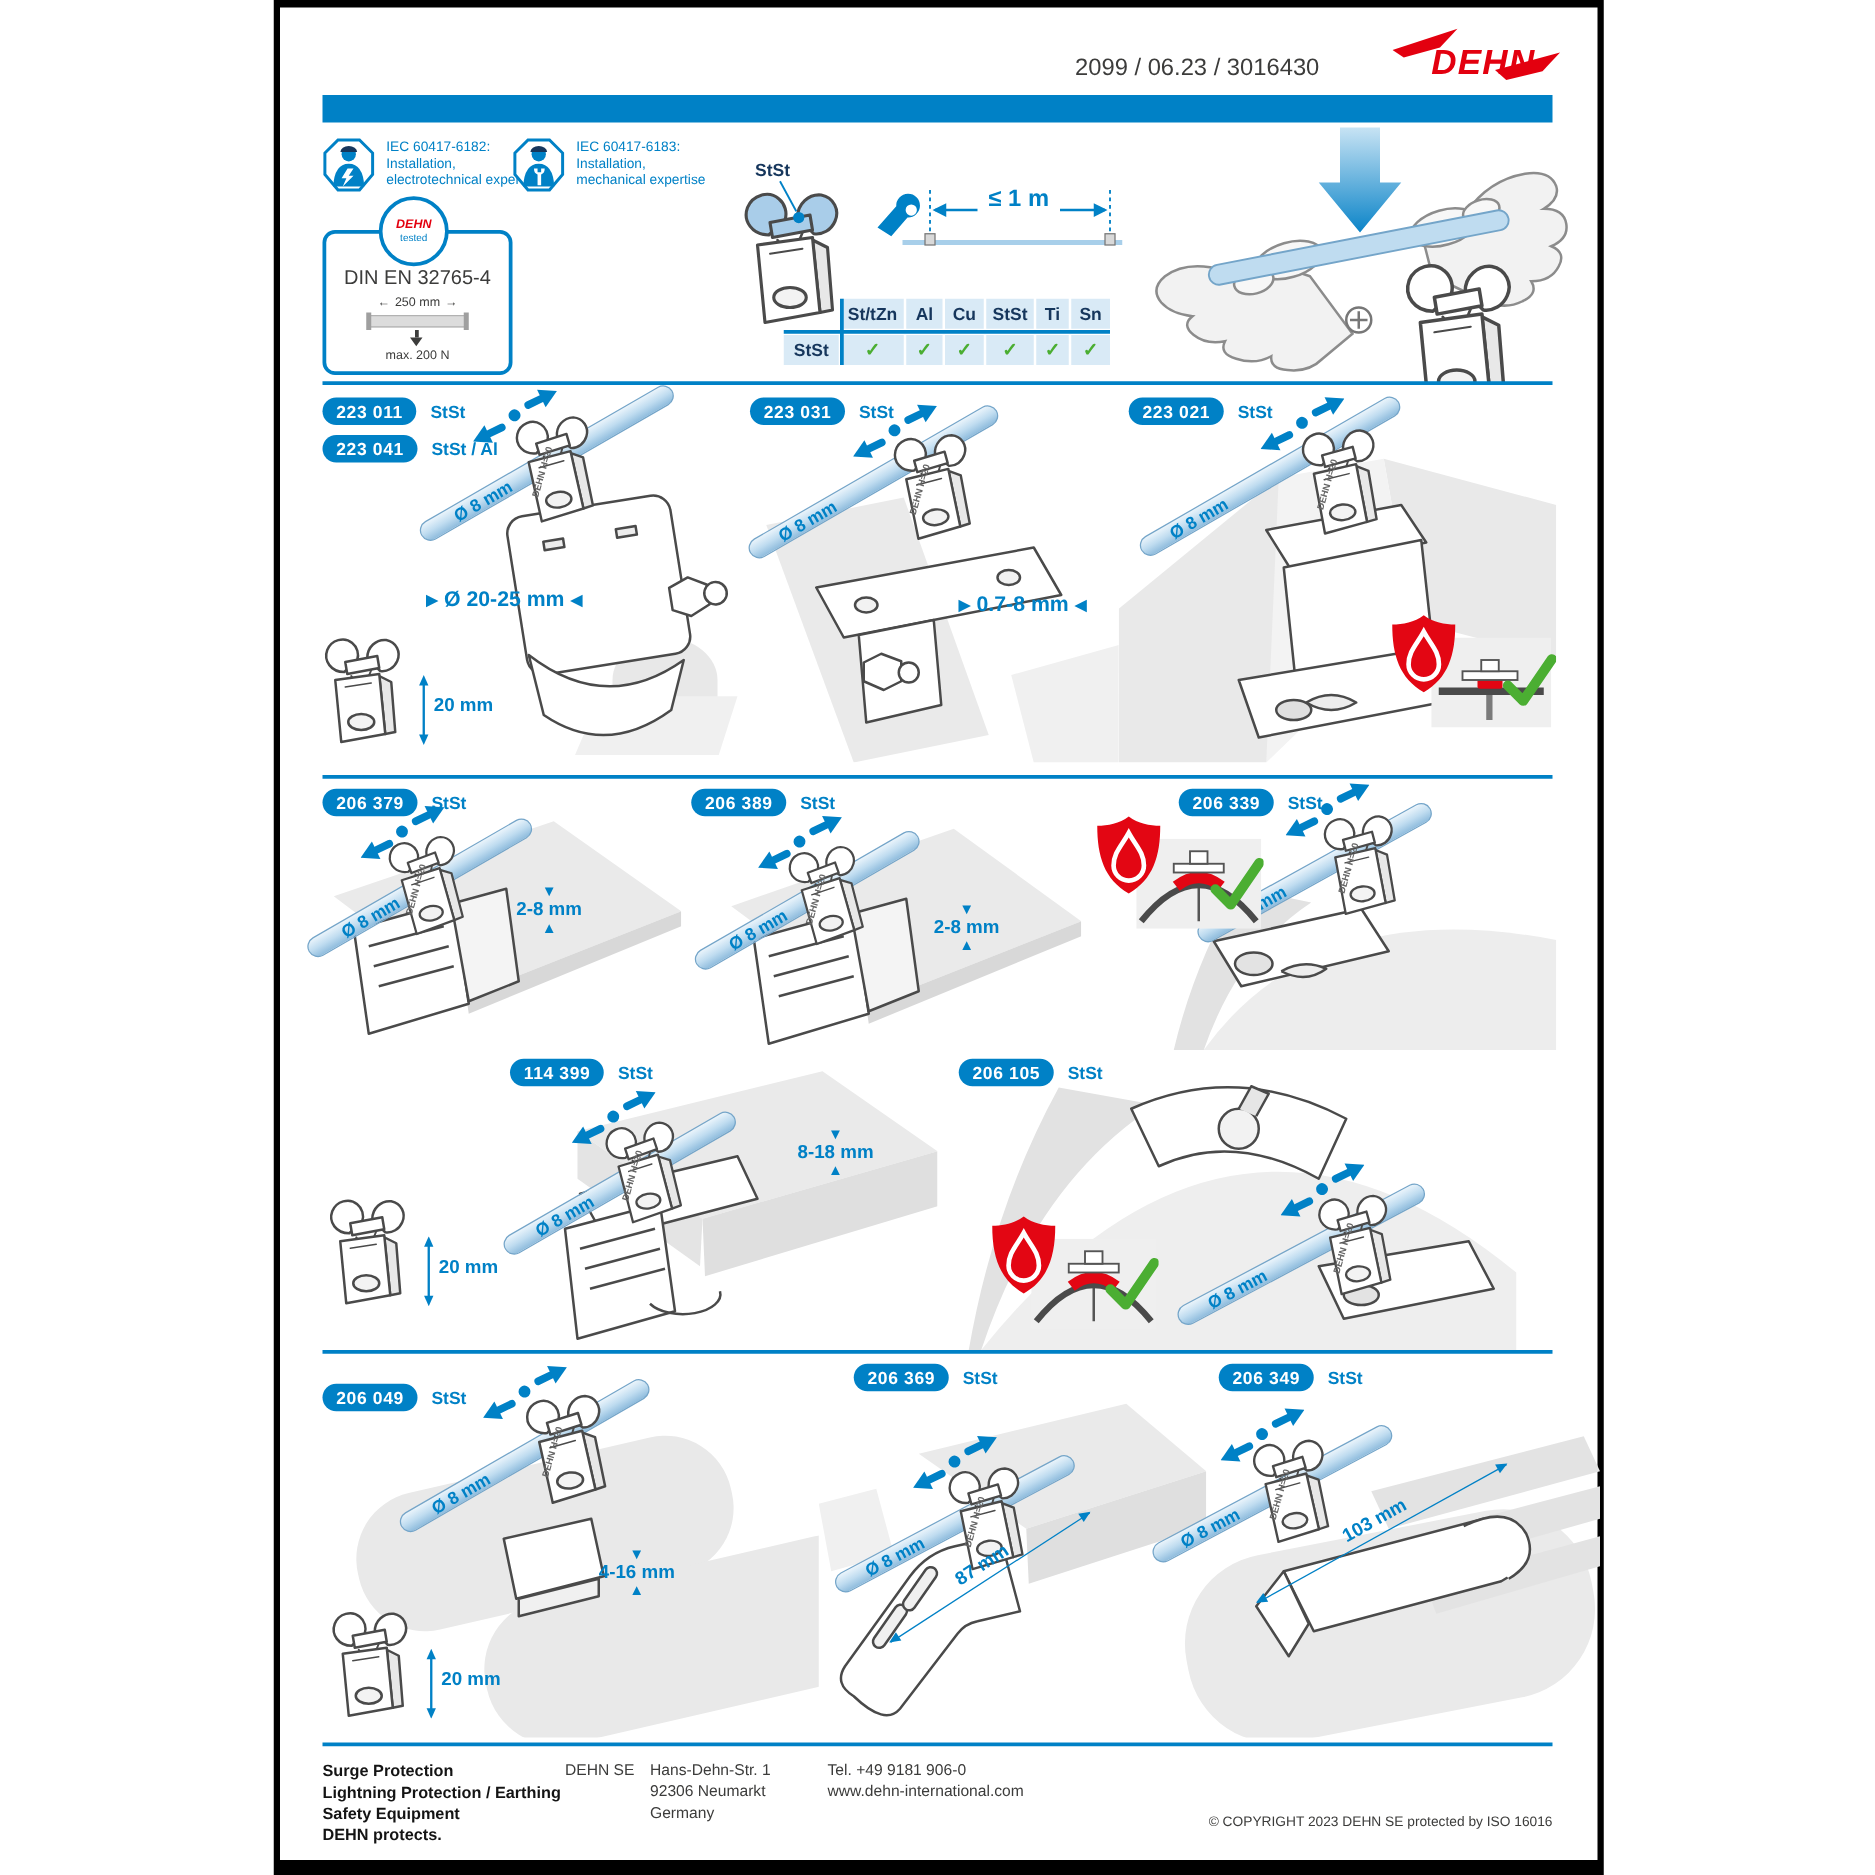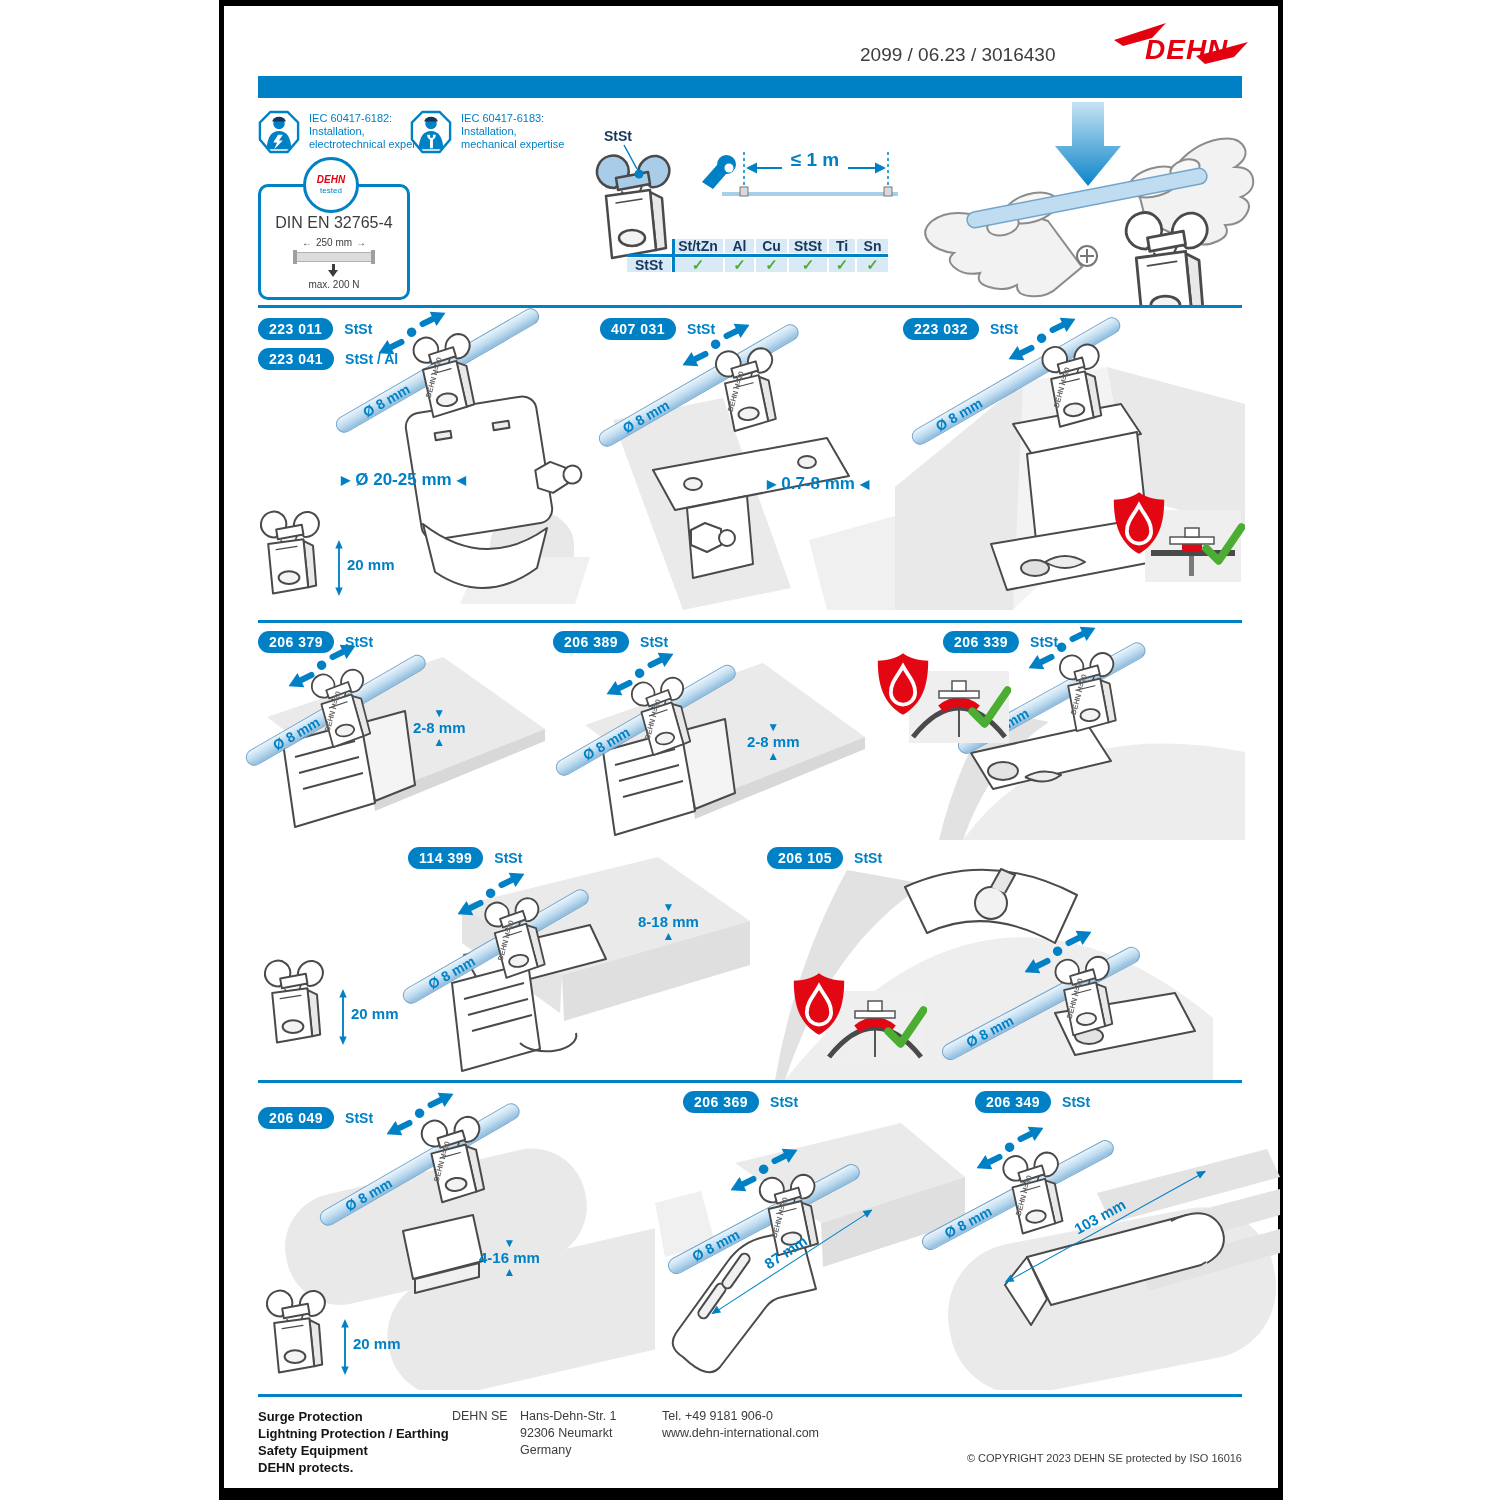--- a/index.html
+++ b/index.html
@@ -35,21 +35,21 @@
   .ftri{position:absolute;left:67px;top:83px;width:0;height:0;border-left:5px solid transparent;
         border-right:5px solid transparent;border-top:7px solid #3C3C3B}
   .force{position:absolute;top:92px;width:100%;text-align:center;font-size:10px;color:#3C3C3B}
   
   .herolabel{position:absolute;left:604px;top:128px;font-size:14px;font-weight:bold;color:#16365C}
   .spacinglabel{position:absolute;left:782px;top:150px;width:66px;height:20px;background:#fff;text-align:center;
                 font-size:19px;font-weight:bold;color:#0081C6;line-height:20px}
   
   .compat{position:absolute;left:627px;top:239px}
   .crow{display:flex;gap:2px}
-  .cell{background:#D9EAF6;height:14px;display:flex;align-items:center;justify-content:center;
+  .cell{background:#D9EAF6;height:24px;display:flex;align-items:center;justify-content:center;
         font-weight:bold;color:#16365C;font-size:14px}
   .corner{background:transparent}
   .w0{width:44px}.w1{width:50px}.w2{width:29px}.w3{width:31px}.w4{width:38px}.w5{width:26px}.w6{width:31px}
   .chline{height:2.5px;background:#0081C6;margin:1px 0}
   .vline{position:absolute;left:45px;top:0;bottom:0;width:2.5px;background:#0081C6}
   .ck{color:#4BAE32;font-size:15px}
   .hands{position:absolute;left:915px;top:96px;width:345px;height:210px}
   
   .scene{position:absolute}
   .scene>*{position:absolute}
@@ -336,21 +336,21 @@
       </div>
       <svg class="clampS" style="left:112px;top:30px;width:78px;height:94px;transform:rotate(-6deg)" viewBox="0 0 100 120">
         <use href="#clamp"></use>
       </svg>
       <span class="marking" style="left:120px;top:75px">DEHN H=20</span>
       <svg class="moveS" style="left:82px;top:18px;transform:rotate(-26deg)" width="78" height="30" viewBox="0 0 90 34">
         <use href="#movearrow"></use>
       </svg>
       <div class="badges" style="left:5px;top:6px">
         <div class="badgerow">
-      <span class="badge">407 031</span>
+      <span class="badge">223 031</span>
       <span class="mat">StSt</span>
         </div>
       </div>
       <div class="hrange" style="left:172px;top:162px">
         <span class="tri">▶</span>
         <span class="rt">0.7-8 mm</span>
         <span class="tri">◀</span>
       </div>
     </div>
     <div class="scene" style="left:895px;top:312px;width:350px;height:298px">
@@ -371,21 +371,21 @@
       </div>
       <svg class="clampS" style="left:138px;top:26px;width:78px;height:94px;transform:rotate(-5deg)" viewBox="0 0 100 120">
         <use href="#clamp"></use>
       </svg>
       <span class="marking" style="left:146px;top:71px">DEHN H=20</span>
       <svg class="moveS" style="left:108px;top:12px;transform:rotate(-26deg)" width="78" height="30" viewBox="0 0 90 34">
         <use href="#movearrow"></use>
       </svg>
       <div class="badges" style="left:8px;top:6px">
         <div class="badgerow">
-      <span class="badge">223 032</span>
+      <span class="badge">223 021</span>
       <span class="mat">StSt</span>
         </div>
       </div>
       <div class="inset abs" style="left:216px;top:178px;width:145px;height:105px">
         <svg class="shieldS" width="56" height="66" viewBox="0 0 60 70">
      <path d="M30,2 C38,8 48,10 57,10 C57,36 51,56 30,68 C9,56 3,36 3,10 C12,10 22,8 30,2 Z" fill="#E30613"></path>
      <path d="M30,16 C36,27 43,33 43,44 A13,13 0 0 1 17,44 C17,33 24,27 30,16 Z" fill="none" stroke="#fff" stroke-width="4"></path>
         </svg>
         <svg class="diagS" width="96" height="72" viewBox="0 0 96 72">
       <rect width="96" height="72" fill="#EFEFEF"></rect>

